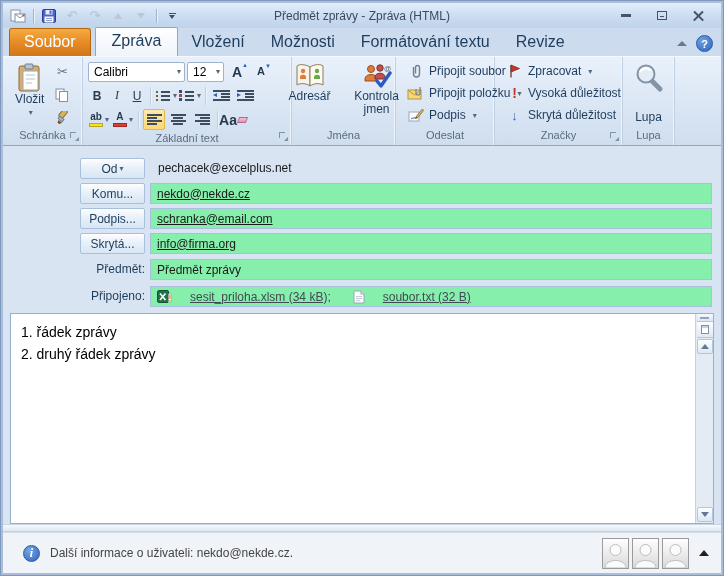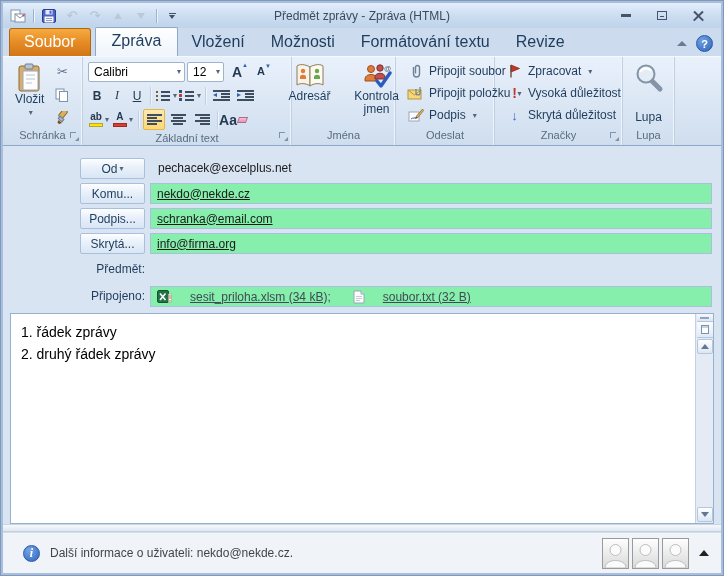--- a/index.html
+++ b/index.html
@@ -481,20 +481,21 @@
       <span>Podpis...</span>
     </div>
     <input class="ffield underlined" style="top: 62px;" readonly="" value="schranka@email.com">
 
     <div class="fieldbtn" style="top:87px;">
       <span>Skrytá...</span>
     </div>
     <input class="ffield underlined" style="top: 87px;" readonly="" value="info@firma.org">
 
     <div class="fieldlabel" style="top:116px;">Předmět:</div>
+    <input class="ffield" style="top: 113px;" readonly="" value="Předmět zprávy">
 
     <div class="fieldlabel" style="top:143px;">Připojeno:</div>
     <div class="ffield attach-field" style="top:140px;">
       <svg width="15" height="15" viewBox="0 0 15 15">
         <rect x="0.5" y="1.5" width="11" height="12" rx="1.5" fill="#217346" stroke="#14532d"></rect>
         <path d="M3 4.5 L8.5 11 M8.5 4.5 L3 11" stroke="#fff" stroke-width="1.6"></path>
         <rect x="11.5" y="5" width="3" height="8" fill="#fdfdfd" stroke="#9aa7b6" stroke-width="0.7"></rect>
         <rect x="12.3" y="6" width="1.4" height="4" fill="#e3a01f"></rect>
         <rect x="12.3" y="11" width="1.4" height="1.4" fill="#e3a01f"></rect>
       </svg>

